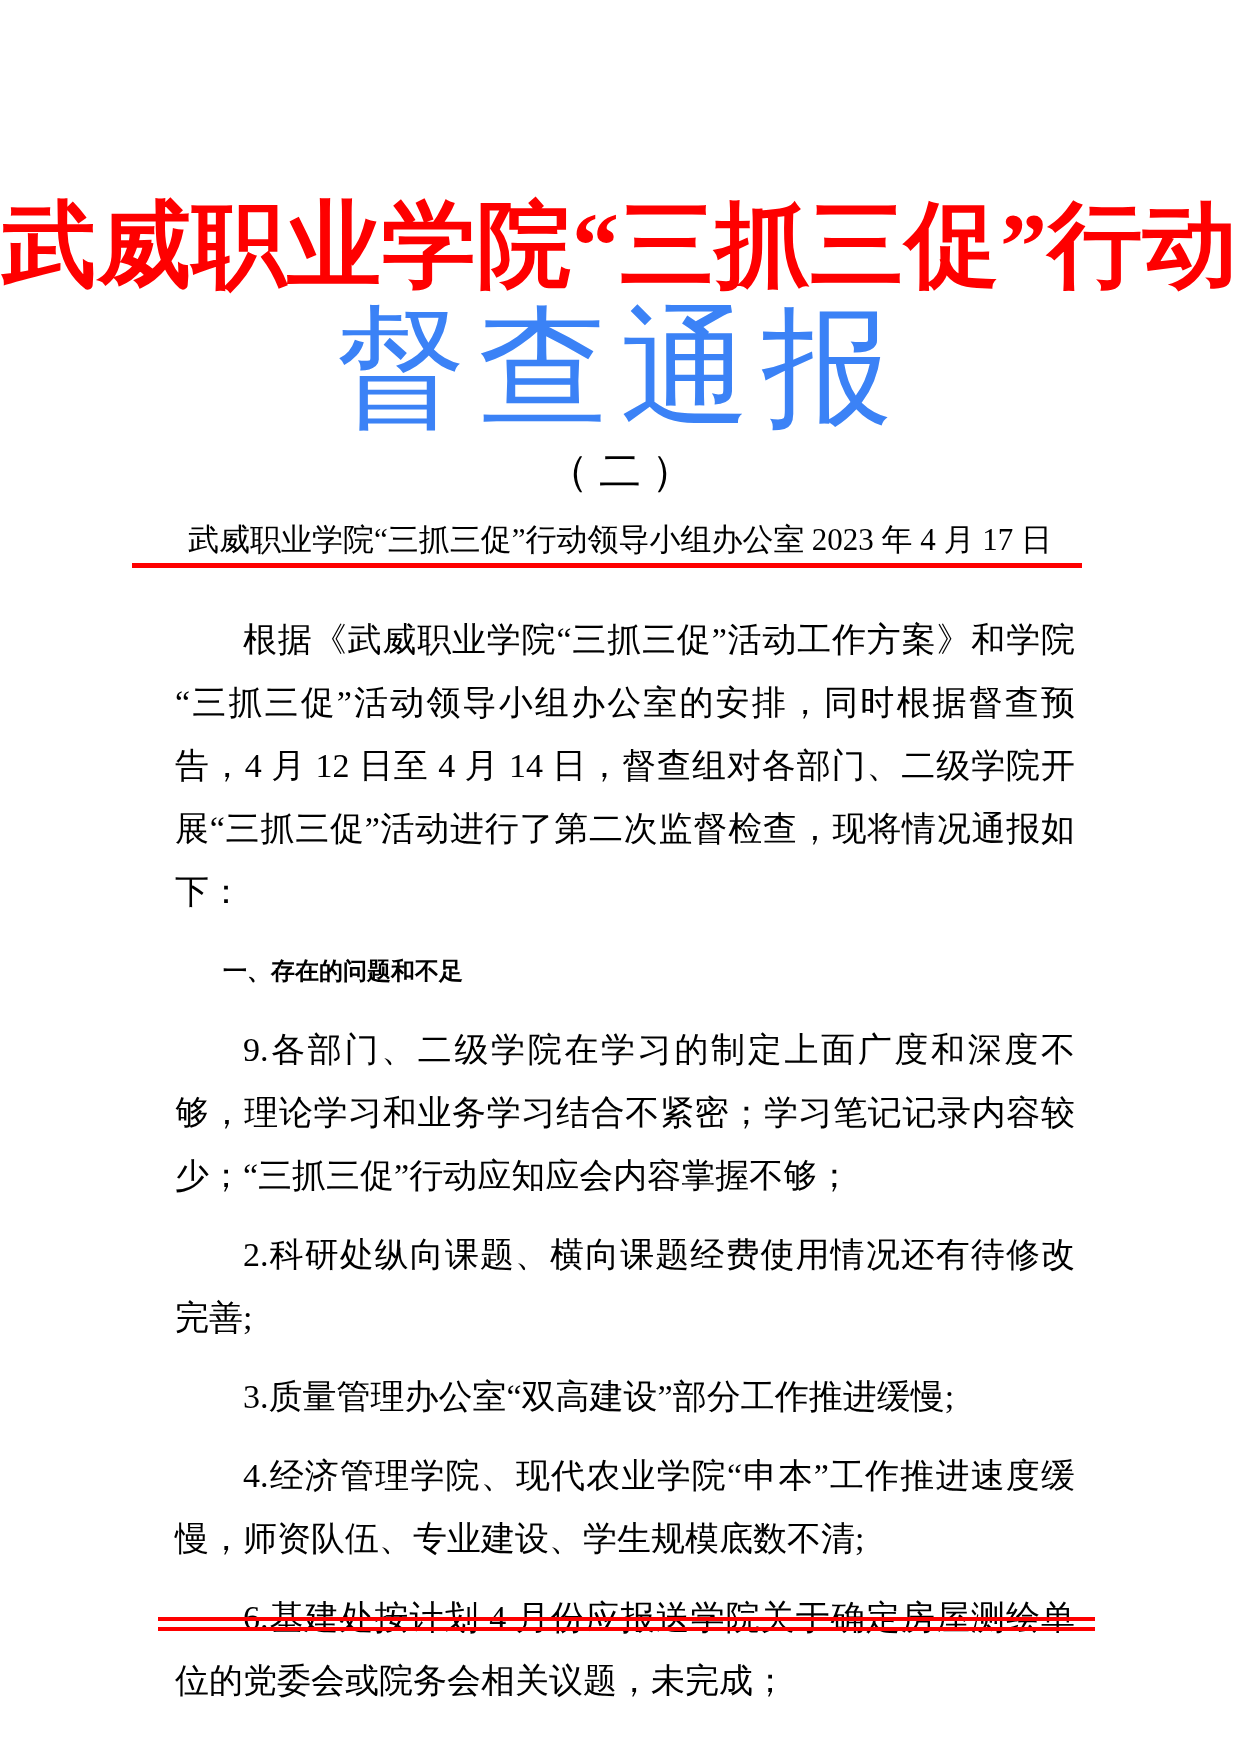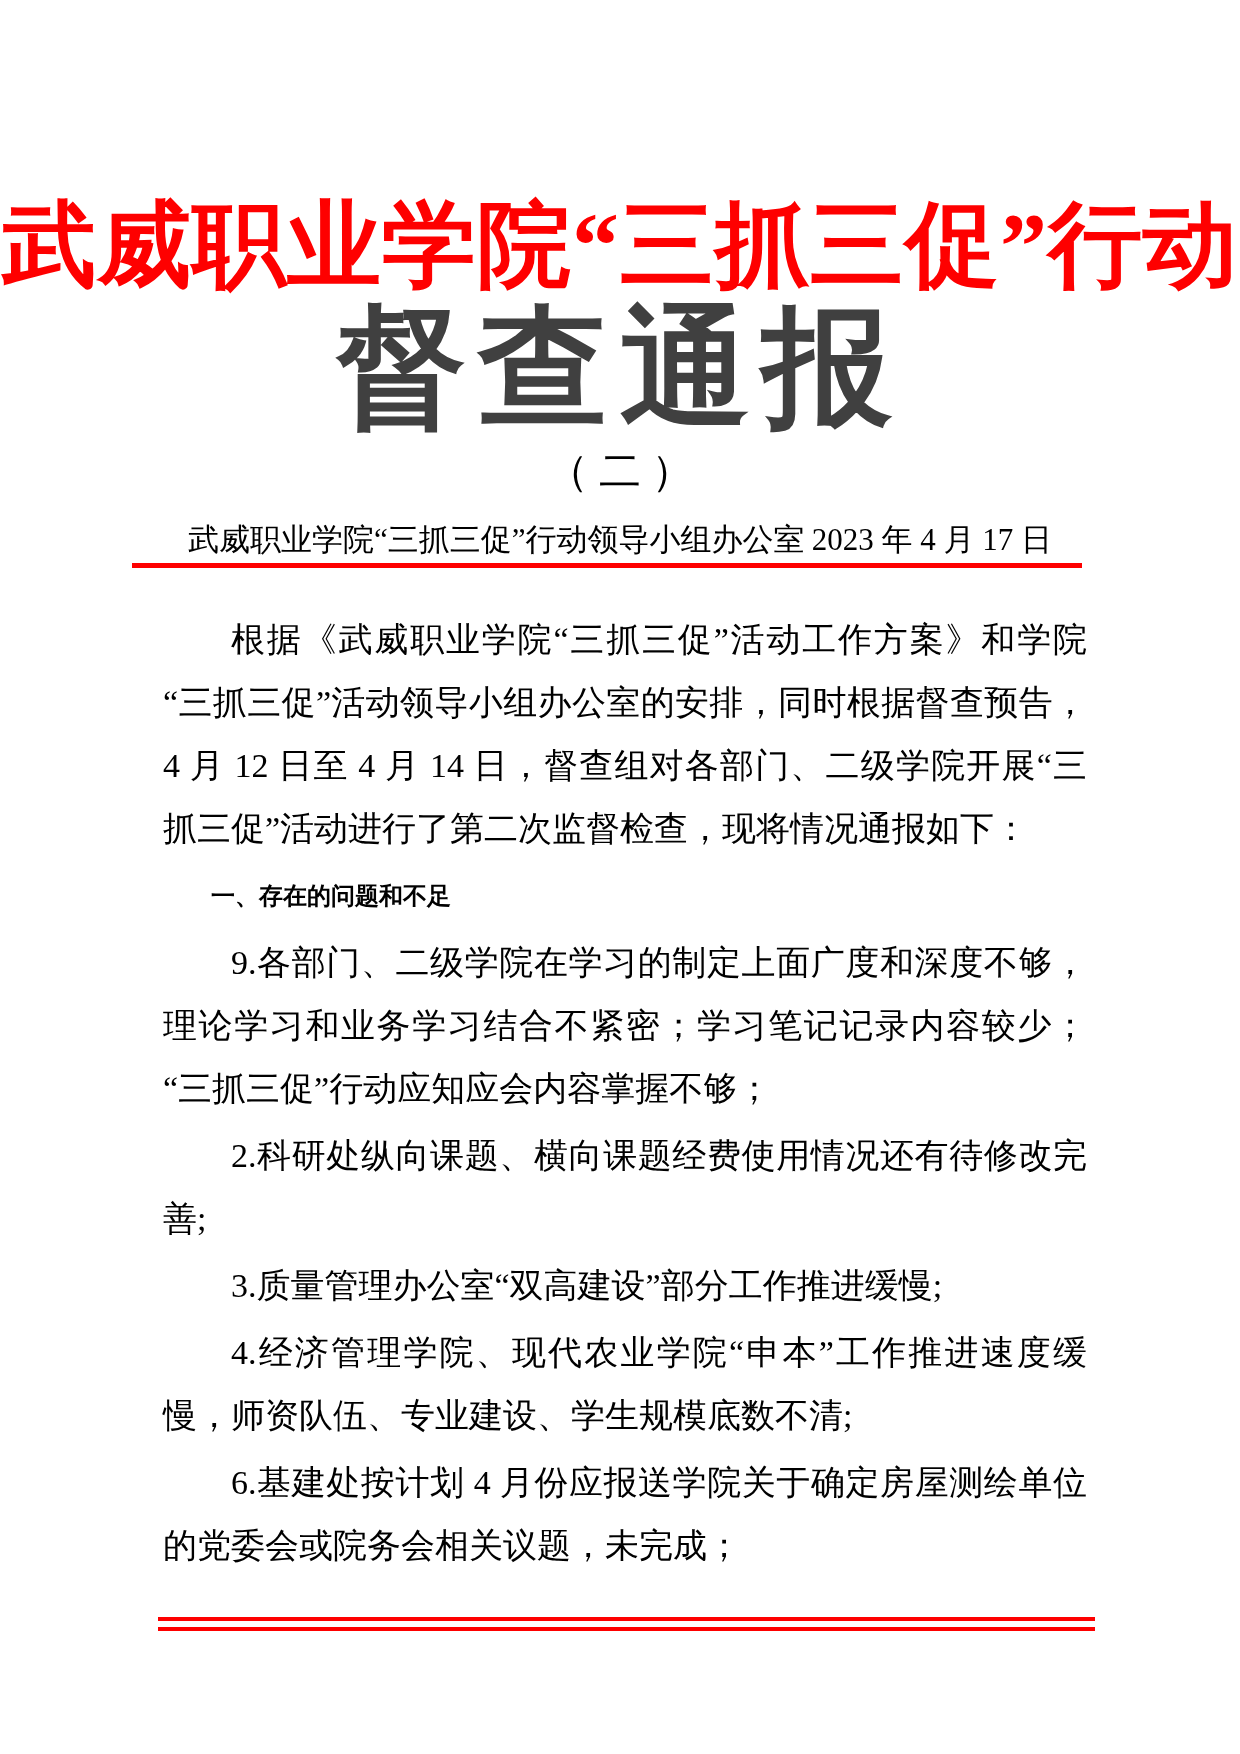--- a/index.html
+++ b/index.html
@@ -19,22 +19,22 @@
     font-weight: bold;
     color: #fe0000;
     text-align: center;
     letter-spacing: 1px;
     white-space: nowrap;
   }
   .title2 {
     margin-top: 10px;
     font-size: 130px;
     line-height: 1.02;
-    font-weight: bold;
-    color: #404040;
+    font-weight: normal;
+    color: #3b82f6;
     text-align: center;
     letter-spacing: 12px;
   }
   .issue {
     margin-top: 12px;
     font-size: 42px;
     line-height: 1.15;
     text-align: center;
     color: #000000;
   }
@@ -57,21 +57,21 @@
     background: #fe0000;
     margin: 5px 0 0 132px;
   }
   .body-block {
     width: 932px;
     margin: 40px 0 0 159px;
     font-size: 34px;
     line-height: 63px;
     text-align: justify;
   }
-  .body-block p { margin: 4px; text-indent: 2em; }
+  .body-block p { margin: 16px; text-indent: 2em; }
   .section-heading {
     font-family: "Liberation Sans", sans-serif;
     font-weight: bold;
     font-size: 24px;
     text-indent: 2em;
   }
   .footer-rule {
     position: absolute;
     left: 158px;
     top: 1617px;

